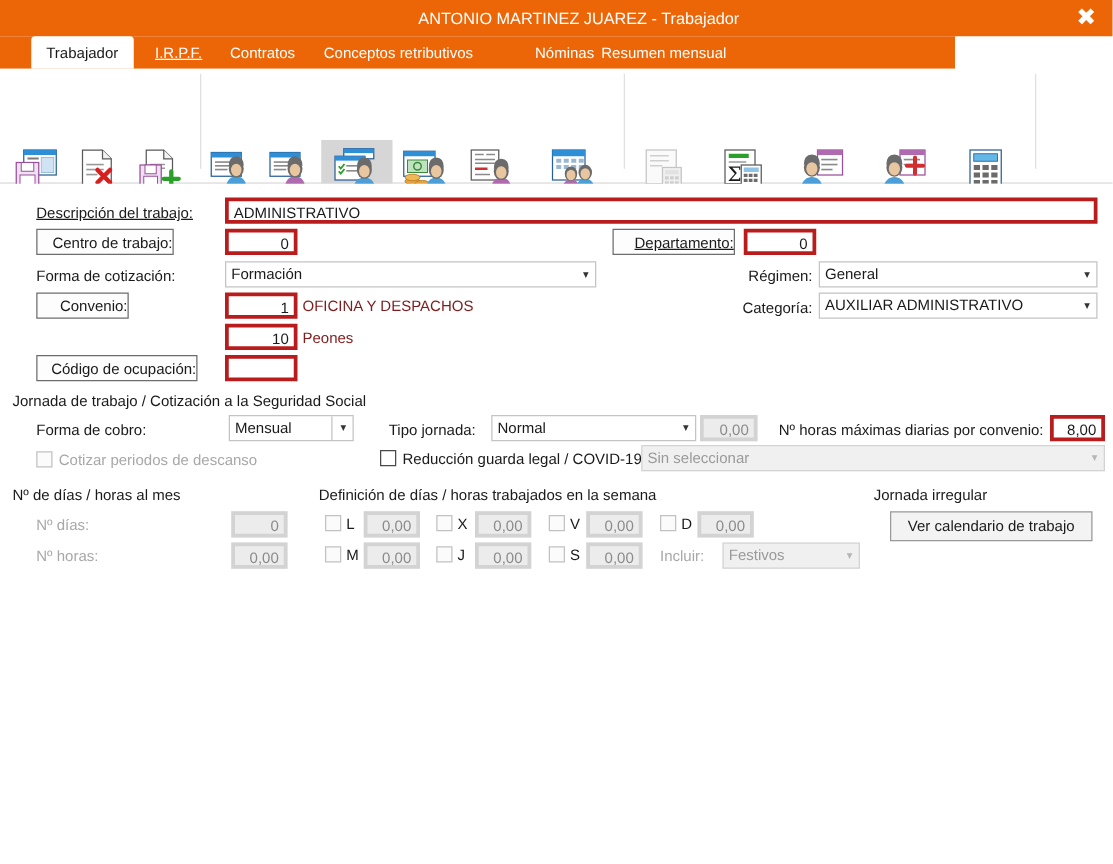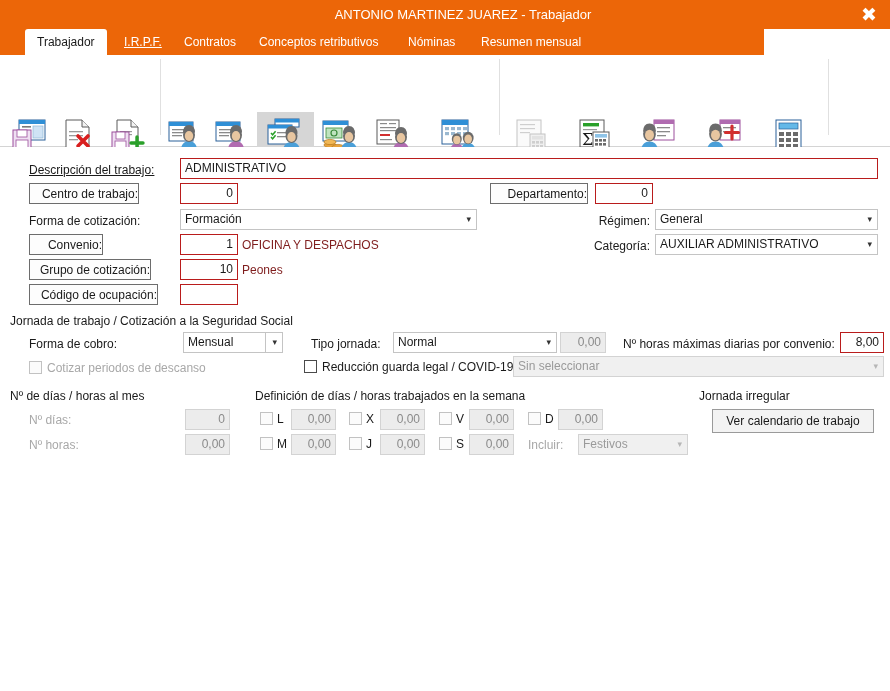--- a/index.html
+++ b/index.html
@@ -83,21 +83,21 @@
 
   .btnlabel {
     position: absolute; height: 21px; line-height: 20px;
     border: 1px solid #6d6d6d; background: #fdfdfd;
     font-size: 12px; color: #1a1a1a; text-align: right;
     cursor: pointer; white-space: nowrap;
   }
 
   .tb {
     position: absolute; height: 21px; line-height: 19px;
-    border: 1px solid #b91c1c; background: #ffffff;
+    border: 3px solid #b91c1c; background: #ffffff;
     font-size: 12px; color: #1a1a1a; padding: 0 4px;
   }
   .tb.num { text-align: right; }
   .tb.dis { background: #ececec; color: #8a8a8a; border-color: #d3d3d3; }
   .tb.ro  { background: #ececec; color: #8a8a8a; border-color: #d3d3d3; }
 
   .dd {
     position: absolute; height: 21px; line-height: 19px;
     border: 1px solid #c4c4c4; background: #ffffff;
     font-size: 12px; color: #1a1a1a; padding: 0 18px 0 4px;
@@ -133,21 +133,21 @@
 <div class="titlebar">
   <div class="title">ANTONIO MARTINEZ JUAREZ - Trabajador</div>
   <div class="closebtn">✖</div>
 </div>
 
 <div class="tabstrip">
   <div class="tab active" style="left:25px;">Trabajador</div>
   <div class="tab" style="left:112px;text-decoration:underline;">I.R.P.F.</div>
   <div class="tab" style="left:172px;">Contratos</div>
   <div class="tab" style="left:247px;">Conceptos retributivos</div>
-  <div class="tab" style="left:396px;">Nóminas</div>
+  <div class="tab" style="left:416px;">Nóminas</div>
   <div class="tab" style="left:469px;">Resumen mensual</div>
 </div>
 
 <div class="ribbon">
 
   <div class="rbtn" style="left:5px; width:48px;">
     <span class="ico">
       <svg width="38" height="34" viewBox="0 0 38 34">
         <rect x="9" y="2" width="26" height="20" fill="#fff" stroke="#2a6099"></rect>
         <rect x="9" y="2" width="26" height="4" fill="#2f8fd6"></rect>
@@ -441,35 +441,34 @@
   <div class="grp-label" style="left:294px; width:533px;">Útiles</div>
 </div>
 
 <div class="form">
 
   <div class="lbl-plain" style="left:29px; top:15px;text-decoration:underline;">Descripción del trabajo:</div>
   <div class="tb" style="left:180px; top:11px; width:698px;">ADMINISTRATIVO</div>
 
   <div class="btnlabel" style="left:29px; top:36px; width:110px;">Centro de trabajo:</div>
   <div class="tb num" style="left:180px; top:36px; width:58px;">0</div>
-  <div class="btnlabel" style="left:490px; top:36px; width:98px;">Departamento:</div>
+  <div class="btnlabel" style="left:490px; top:36px; width:98px;text-decoration:underline;">Departamento:</div>
   <div class="tb num" style="left:595px; top:36px; width:58px;">0</div>
 
   <div class="lbl-plain" style="left:29px; top:66px;">Forma de cotización:</div>
   <div class="dd" style="left:180px; top:62px; width:297px;">Formación</div>
   <div class="lbl-plain lbl-right" style="left:560px; top:66px; width:90px;">Régimen:</div>
   <div class="dd" style="left:655px; top:62px; width:223px;">General</div>
 
   <div class="btnlabel" style="left:29px; top:87px; width:74px;">Convenio:</div>
   <div class="tb num" style="left:180px; top:87px; width:58px;">1</div>
   <div class="vtxt" style="left:242px; top:90px;">OFICINA Y DESPACHOS</div>
   <div class="lbl-plain lbl-right" style="left:560px; top:91px; width:90px;">Categoría:</div>
   <div class="dd" style="left:655px; top:87px; width:223px;">AUXILIAR ADMINISTRATIVO</div>
 
-  <div class="btnlabel" style="left:29px; top:112px; width:122px;">Grupo de cotización:</div>
   <div class="tb num" style="left:180px; top:112px; width:58px;">10</div>
   <div class="vtxt" style="left:242px; top:115px;">Peones</div>
 
   <div class="btnlabel" style="left:29px; top:137px; width:129px;">Código de ocupación:</div>
   <div class="tb num" style="left:180px; top:137px; width:58px;"></div>
 
   <div class="lbl-plain" style="left:10px; top:166px;">Jornada de trabajo / Cotización a la Seguridad Social</div>
 
   <div class="lbl-plain" style="left:29px; top:189px;">Forma de cobro:</div>
   <div class="dd sep" style="left:183px; top:185px; width:100px;">Mensual</div>

